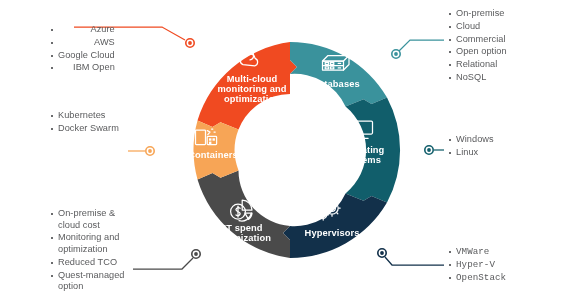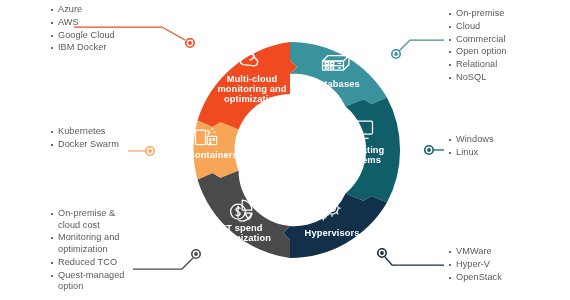--- a/index.html
+++ b/index.html
@@ -46,26 +46,26 @@
   .bullet-list li::before {
     content: "";
     position: absolute;
     left: 1px;
     top: 5px;
     width: 2.1px;
     height: 2.1px;
     background: #6a6b6d;
     border-radius: 0;
   }
-  #list-top-left   { left: 50px;  top: 4px; }
+  #list-top-left   { left: 50px;  top: 24px; text-align: right; }
   #list-top-right  { left: 448px; top: 8px; }
   #list-right-mid  { left: 448px; top: 134px; }
-  #list-bot-right  { left: 448px; top: 246px; }
+  #list-bot-right  { left: 448px; top: 246px; font-family: Liberation Mono, monospace; }
   #list-bot-left   { left: 50px;  top: 208px; }
-  #list-left-mid   { left: 50px;  top: 126px; }
+  #list-left-mid   { left: 50px;  top: 110px; }
 
   .seg-label {
     fill: #ffffff;
     font-family: "Liberation Sans", sans-serif;
     font-size: 9.3px;
     font-weight: bold;
     text-anchor: middle;
     letter-spacing: 0.1px;
   }
   .icon-stroke {
@@ -242,21 +242,21 @@
       <circle class="conn-ring" stroke="#F7A556" cx="150" cy="151" r="4.2"></circle>
       <circle class="conn-dot" fill="#F7A556" cx="150" cy="151" r="1.9"></circle>
     </g>
 
   </svg>
 
   <ul class="bullet-list" id="list-top-left">
     <li>Azure</li>
     <li>AWS</li>
     <li>Google Cloud</li>
-    <li>IBM Docker</li>
+    <li>IBM Open</li>
   </ul>
 
   <ul class="bullet-list" id="list-top-right">
     <li>On-premise</li>
     <li>Cloud</li>
     <li>Commercial</li>
     <li>Open option</li>
     <li>Relational</li>
     <li>NoSQL</li>
   </ul>

